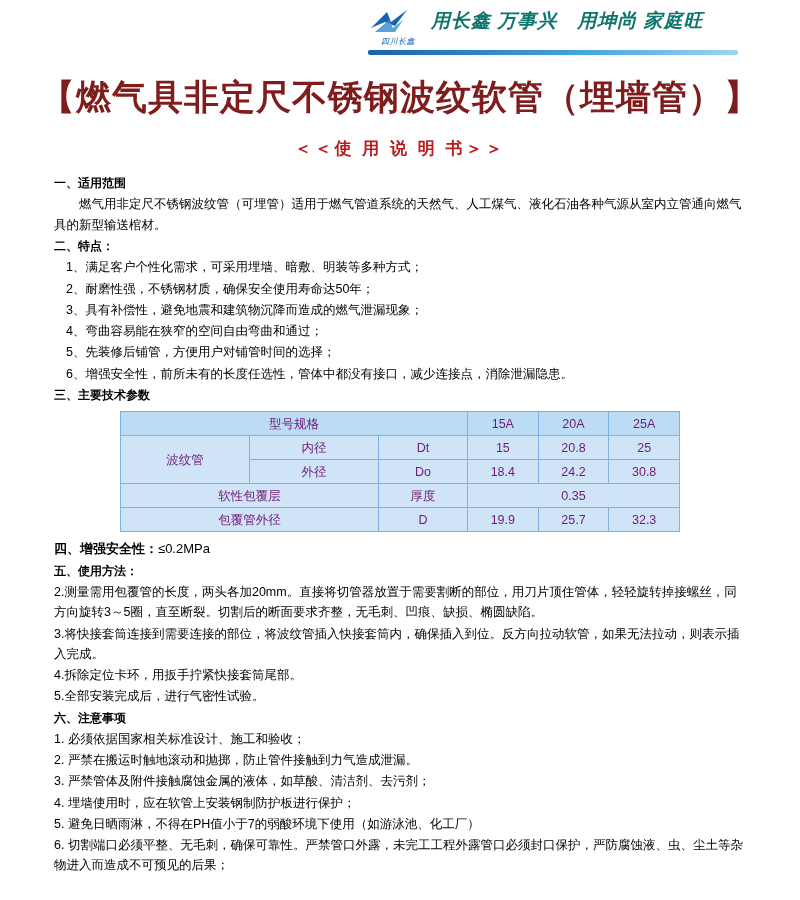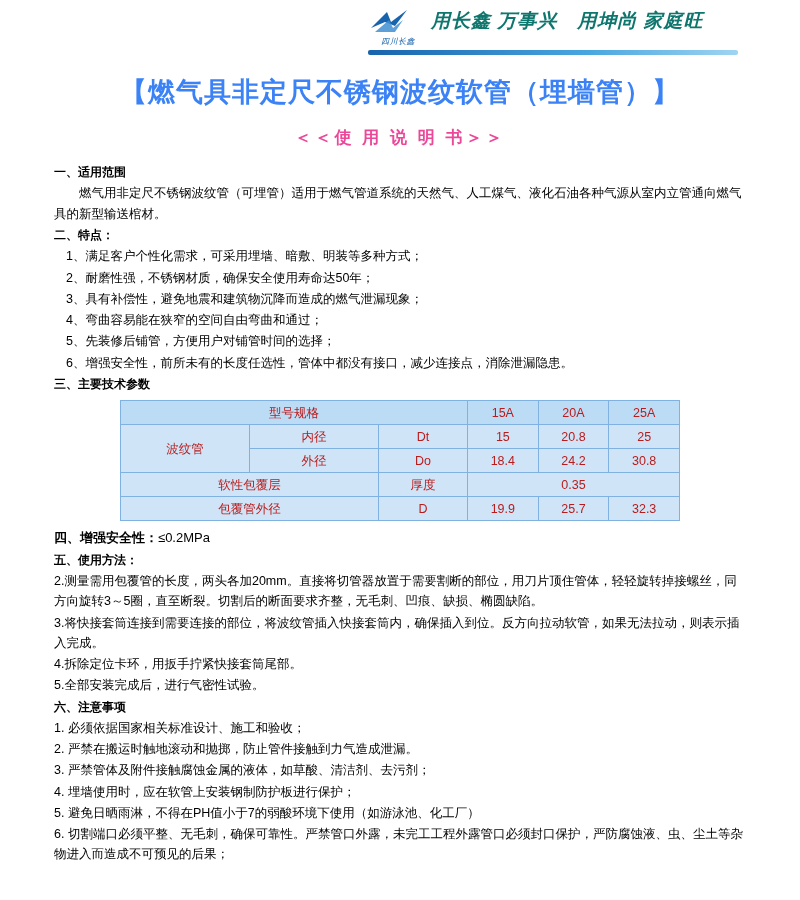--- a/index.html
+++ b/index.html
@@ -74,32 +74,32 @@
     width: 370px;
     height: 5px;
     background: linear-gradient(to right, #1763ad 0%, #49a7e0 60%, #9fd4f2 100%);
     border-radius: 2px;
   }
 
   
   .doc-title {
     margin-top: 14px;
     text-align: center;
-    font-size: 27px;
-    font-weight: bold;
-    color: #3b82f6;
+    font-size: 35px;
+    font-weight: bold;
+    color: #7f1d1d;
     font-family: "DejaVu Sans", sans-serif;
     letter-spacing: 1px;
   }
   .doc-subtitle {
     margin-top: 16px;
     text-align: center;
     font-size: 17px;
     font-weight: bold;
-    color: #ec4899;
+    color: #b91c1c;
     letter-spacing: 3px;
   }
 
   
   .content {
     margin: 14px 54px 0 54px;
     font-size: 12.5px;
     line-height: 1.62;
   }
   .sec-head {
@@ -128,21 +128,21 @@
     margin: 6px auto 6px auto;
     width: 560px;
     font-size: 12.5px;
     background: #cfe4f7;
   }
   table.spec td {
     border: 1px solid #7fb2e0;
     text-align: center;
     height: 23px;
     padding: 0 4px;
-    color: #b91c1c;
+    color: #701a75;
   }
   table.spec td.hdr {
     background: #bcdbf4;
     font-weight: normal;
   }
   table.spec td.lbl {
     background: #cfe4f7;
   }
 
   .small-note {

